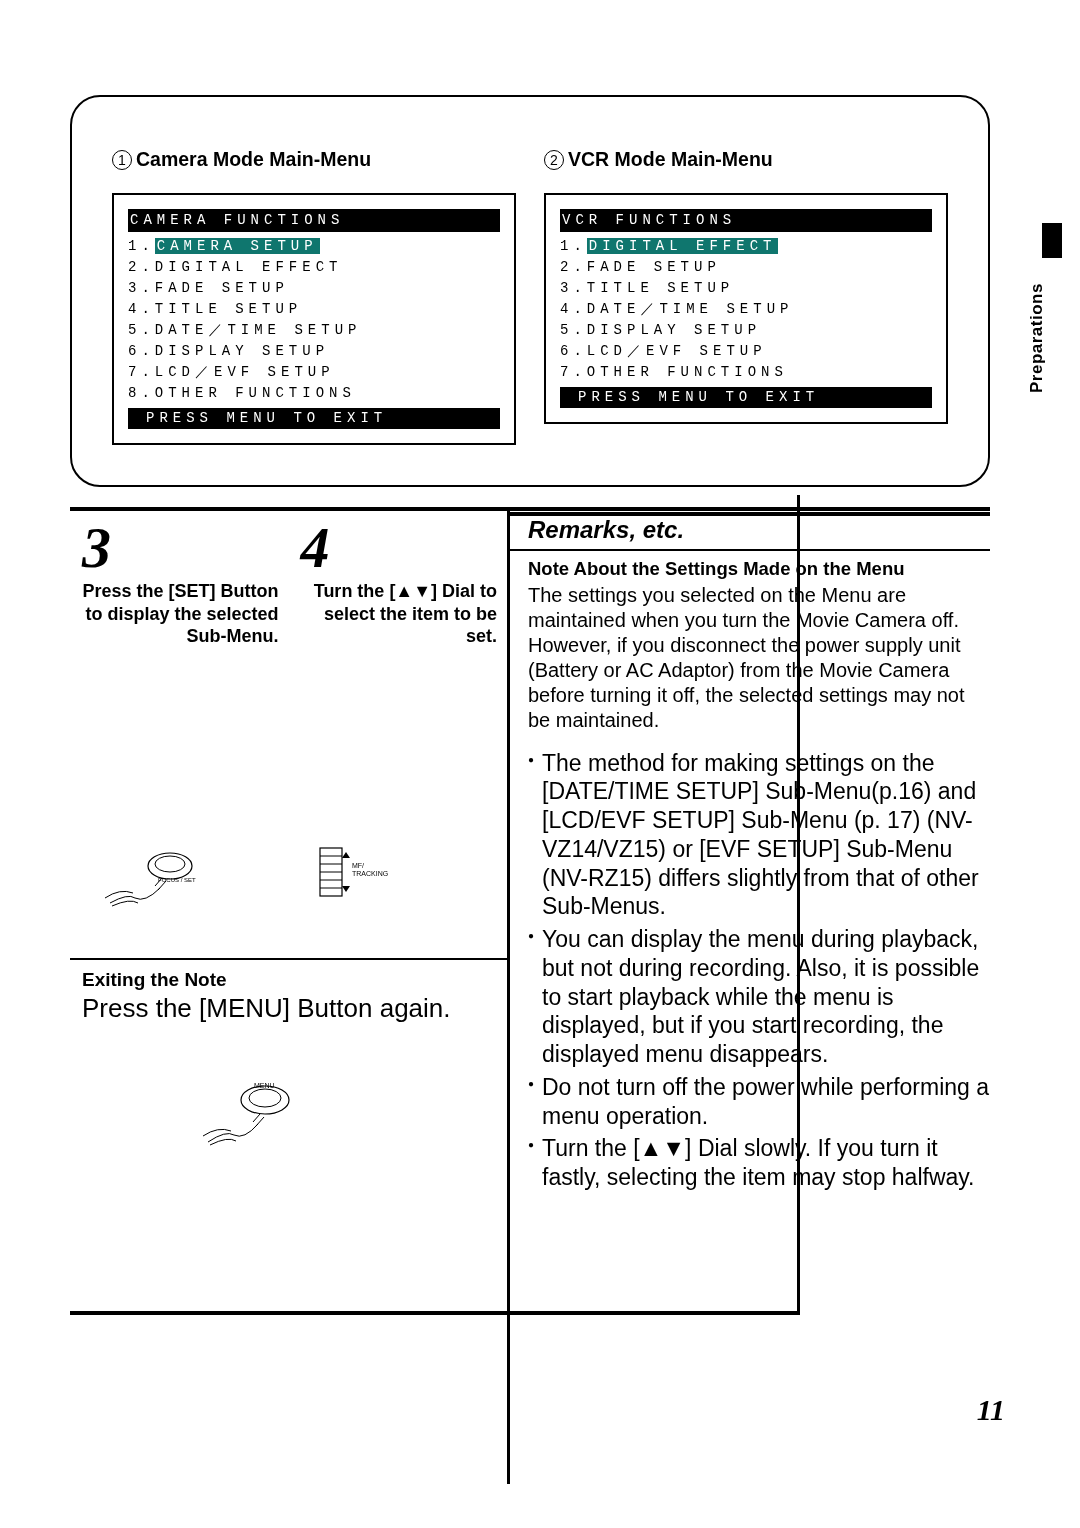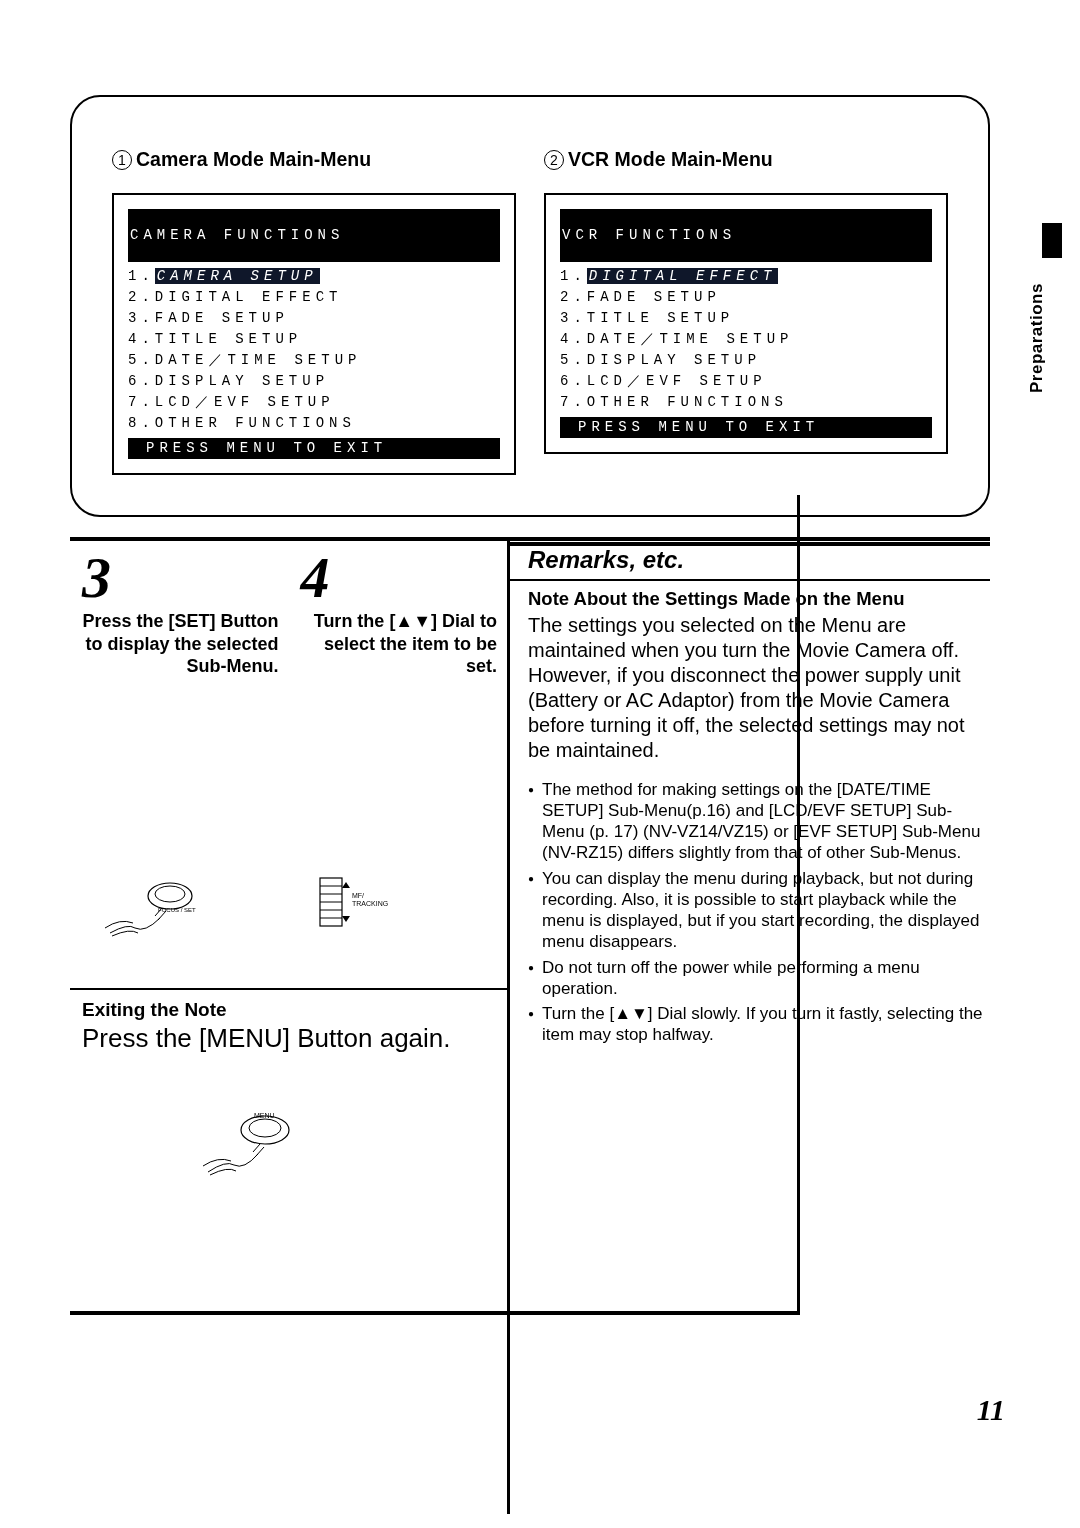--- a/index.html
+++ b/index.html
@@ -29,22 +29,22 @@
   .menu-heading { font-weight: bold; font-size: 19.5px; margin-bottom: 22px; }
   .circled { display: inline-block; border: 1.5px solid #000; border-radius: 50%; width: 20px; height: 20px; text-align: center; line-height: 18px; font-size: 14px; margin-right: 4px; font-weight: normal; vertical-align: 1px;}
   .osd {
     border: 2px solid #000;
     padding: 14px 14px;
     font-family: "Courier New", monospace;
     font-size: 14px;
     letter-spacing: 5px;
     line-height: 1.5;
   }
-  .osd .hdr { background: #000; color: #fff; padding: 16px 2px; margin-bottom: 4px;}
-  .osd .sel { background: #0f172a; color: #fff; padding: 0 2px; font-style: italic; }
+  .osd .hdr { background: #000; color: #fff; padding: 1px 2px; margin-bottom: 4px;}
+  .osd .sel { background: #0f766e; color: #fff; padding: 0 2px; }
   .osd .ftr { background: #000; color: #fff; padding: 0 18px; margin-top: 4px;}
   .osd ol { list-style: none; margin: 4px 0; }
   .osd li { white-space: nowrap; }
   .rule-top { border-top: 4px solid #000; }
   .cols { display: flex; }
   .col-left { width: 440px; border-right: 3px solid #000;}
   .col-right { flex: 1; padding: 6px 0 0 18px;}
   .remarks-title { font-style: italic; font-weight: bold; font-size: 24px; padding: 4px 0 4px 18px; border-bottom: 2.5px solid #000;}
   .steps { display: flex; padding-top: 8px;}
   .step { flex:1; padding: 0 10px 0 12px;}
@@ -52,21 +52,21 @@
   .stepcap { font-weight: bold; font-size: 18px; margin-top: 3px; text-align: right;}
   .illus-area { height: 310px; position: relative;}
   .illus1 { position:absolute; left: 30px; top: 200px; }
   .illus2 { position:absolute; left: 240px; top: 190px; }
   .exit-sec { border-top: 2.5px solid #000; padding: 8px 0 0 12px; position: relative;}
   .exit-sec h4 { font-weight: bold; font-size: 19px; }
   .exit-sec p { font-size: 26px; }
   .exit-ill { position: absolute; left: 130px; top: 120px;}
   .notes h4 { font-weight: bold; font-size: 18.5px; margin-bottom: 2px;}
   .notes p { font-size: 20px; margin-bottom: 16px;}
-  .notes ul { list-style: none; font-size: 17px;}
+  .notes ul { list-style: none; font-size: 23px;}
   .notes li { position: relative; padding-left: 14px; margin-bottom: 4px;}
   .notes li::before { content: "●"; position: absolute; left: 0; font-size: 10px; top: 5px;}
   .pagenum { position: absolute; right: 75px; bottom: 100px; font-style: italic; font-weight: bold; font-size: 30px; font-family: "Times New Roman", serif;}
   .bottom-edge { position:absolute; left:70px; width:730px; height:820px; border-right: 3px solid #000; border-bottom: 4px solid #000; top:495px; pointer-events:none;}
   .right-top-rule { position:absolute; left:440px; right:0; top:1px; border-top:4px solid #000; pointer-events:none;}
   svg { display:block; }
 </style>
 </head>
 <body>
 

